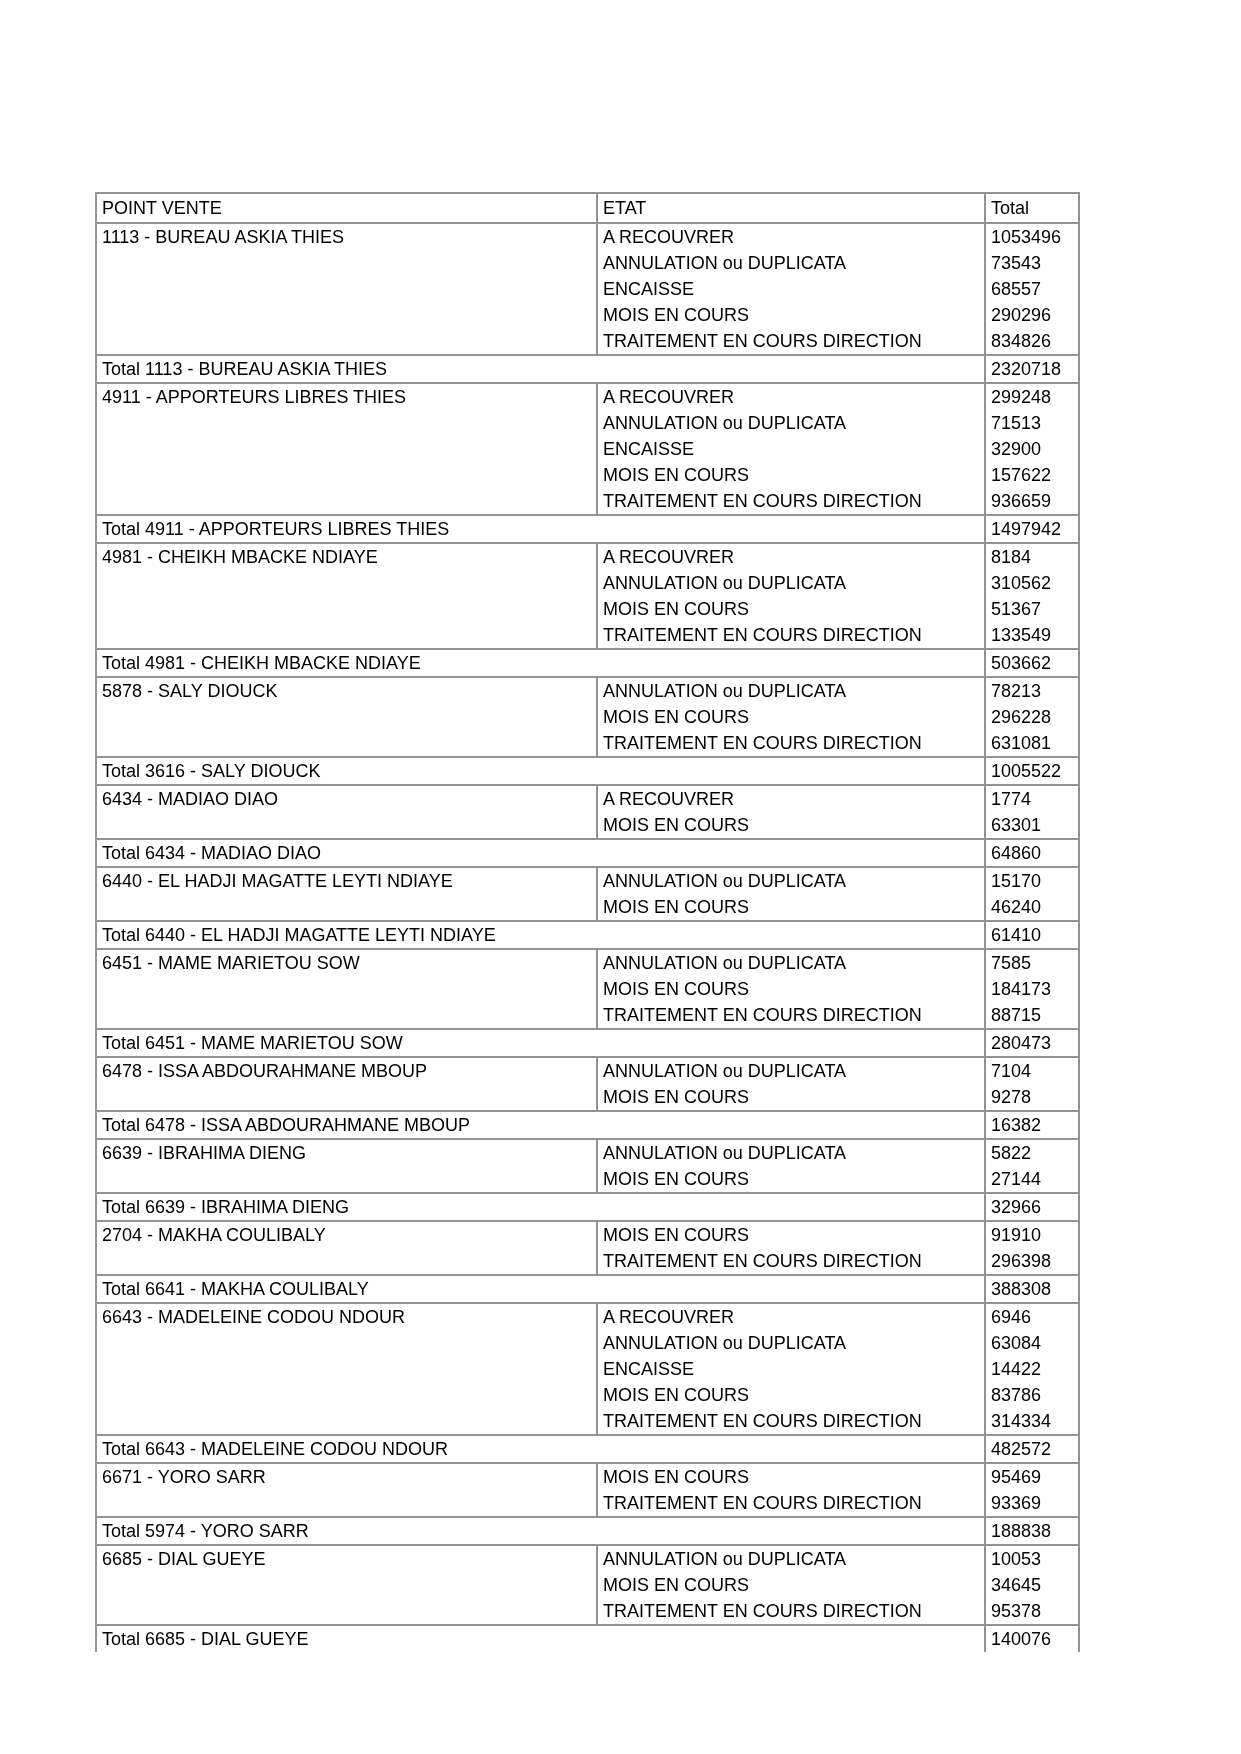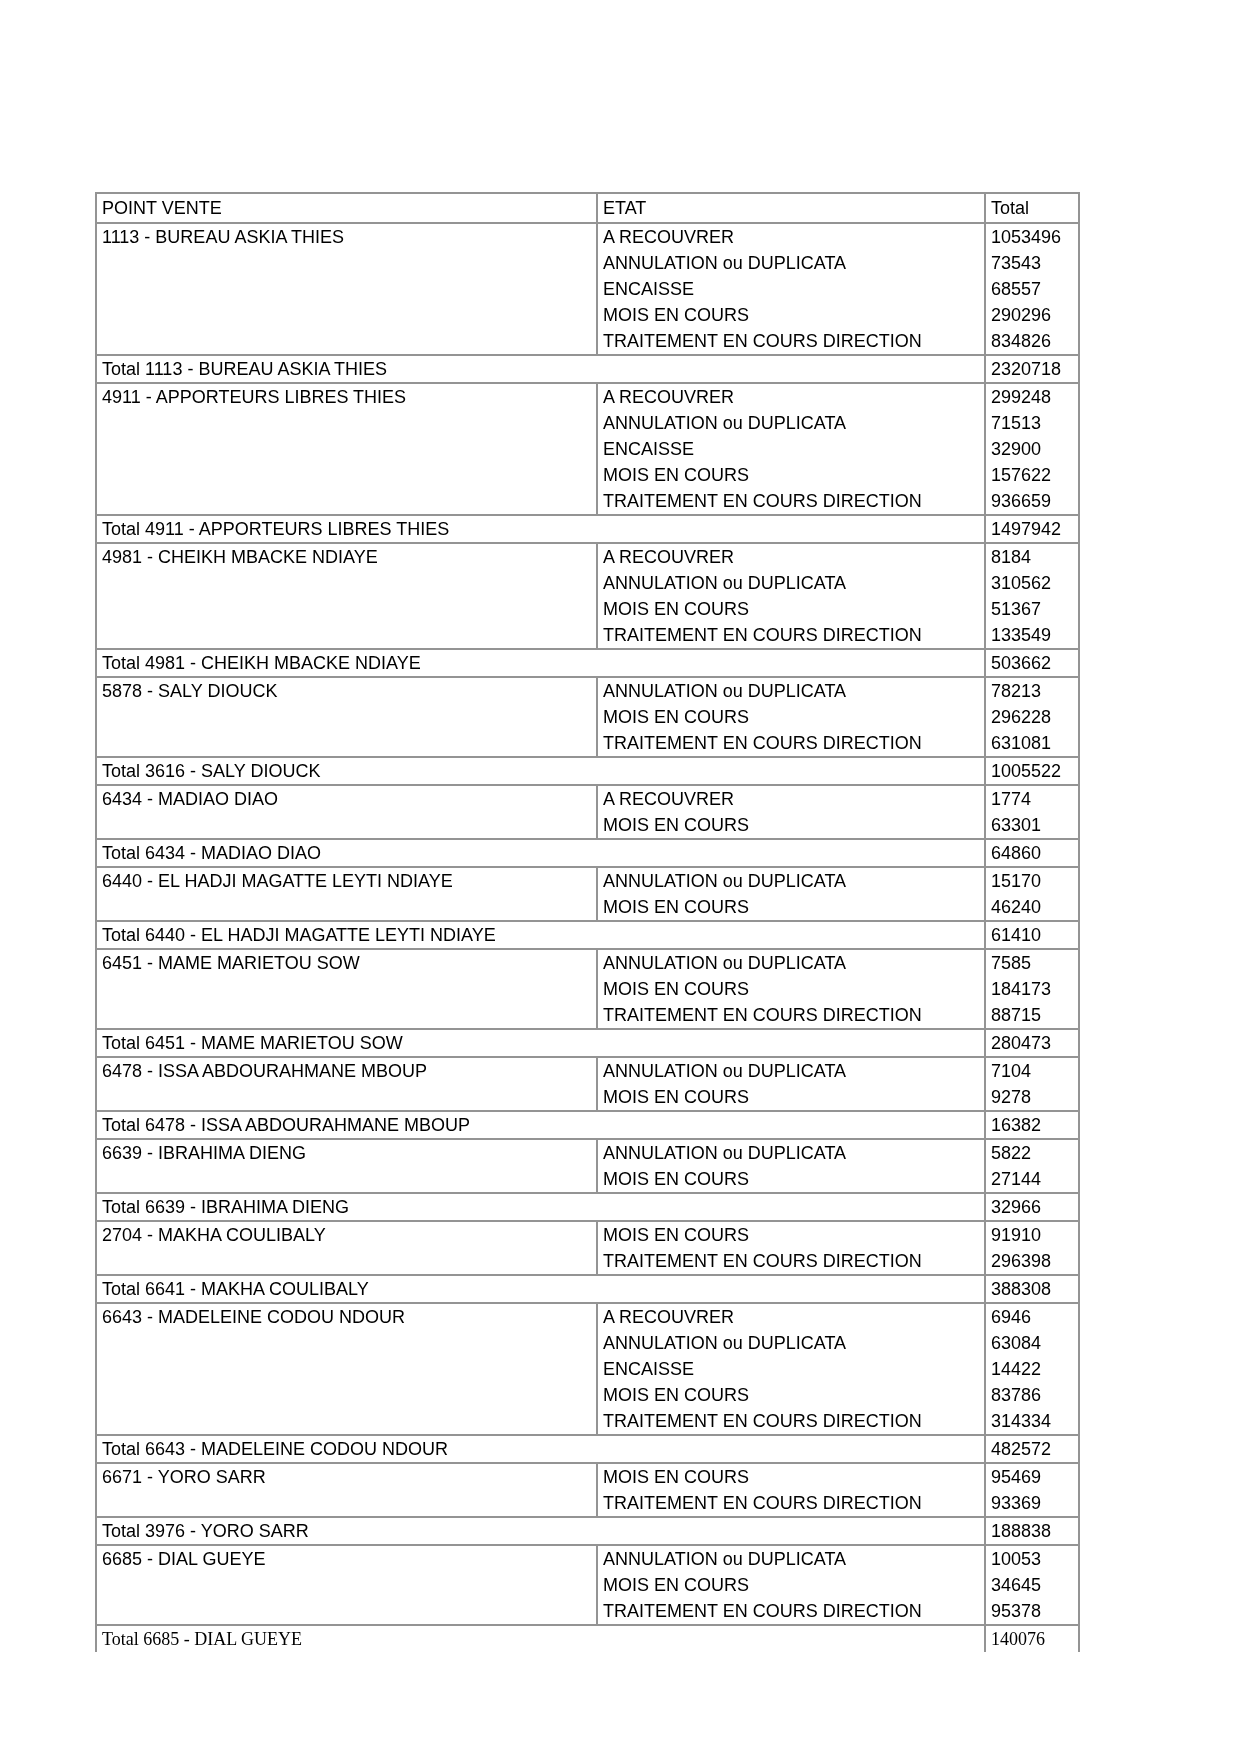--- a/index.html
+++ b/index.html
@@ -49,21 +49,21 @@
     border-left: 2px solid var(--bc);
     border-right: 2px solid var(--bc);
     text-align: left;
   }
   tr.total-row td {
     border-top: 2px solid var(--bc);
     border-bottom: 2px solid var(--bc);
     border-radius: 12px;
   }
   tr.total-row td.tlabel { border-left: 2px solid var(--bc); }
-  tbody tr:last-child td { border-bottom: none; font-family: Liberation Serif, serif; }
+  tbody tr:last-child td { border-bottom: none; }
 </style>
 </head>
 <body style="background: rgb(255, 255, 255); color: rgb(0, 0, 0);">
 
 <table class="report">
   <colgroup>
     <col class="c1">
     <col class="c2">
     <col class="c3">
   </colgroup>
@@ -273,21 +273,21 @@
       <tr>
         <td class="pv" rowspan="2">6671 - YORO SARR</td>
         <td class="etat">MOIS EN COURS</td>
         <td class="tot">95469</td>
       </tr>
       <tr>
         <td class="etat">TRAITEMENT EN COURS DIRECTION</td>
         <td class="tot">93369</td>
       </tr>
       <tr class="total-row">
-        <td class="tlabel" colspan="2">Total 3976 - YORO SARR</td>
+        <td class="tlabel" colspan="2">Total 5974 - YORO SARR</td>
         <td class="tot tvalue">188838</td>
       </tr>
       <tr>
         <td class="pv" rowspan="3">6685 - DIAL GUEYE</td>
         <td class="etat">ANNULATION ou DUPLICATA</td>
         <td class="tot">10053</td>
       </tr>
       <tr>
         <td class="etat">MOIS EN COURS</td>
         <td class="tot">34645</td>

